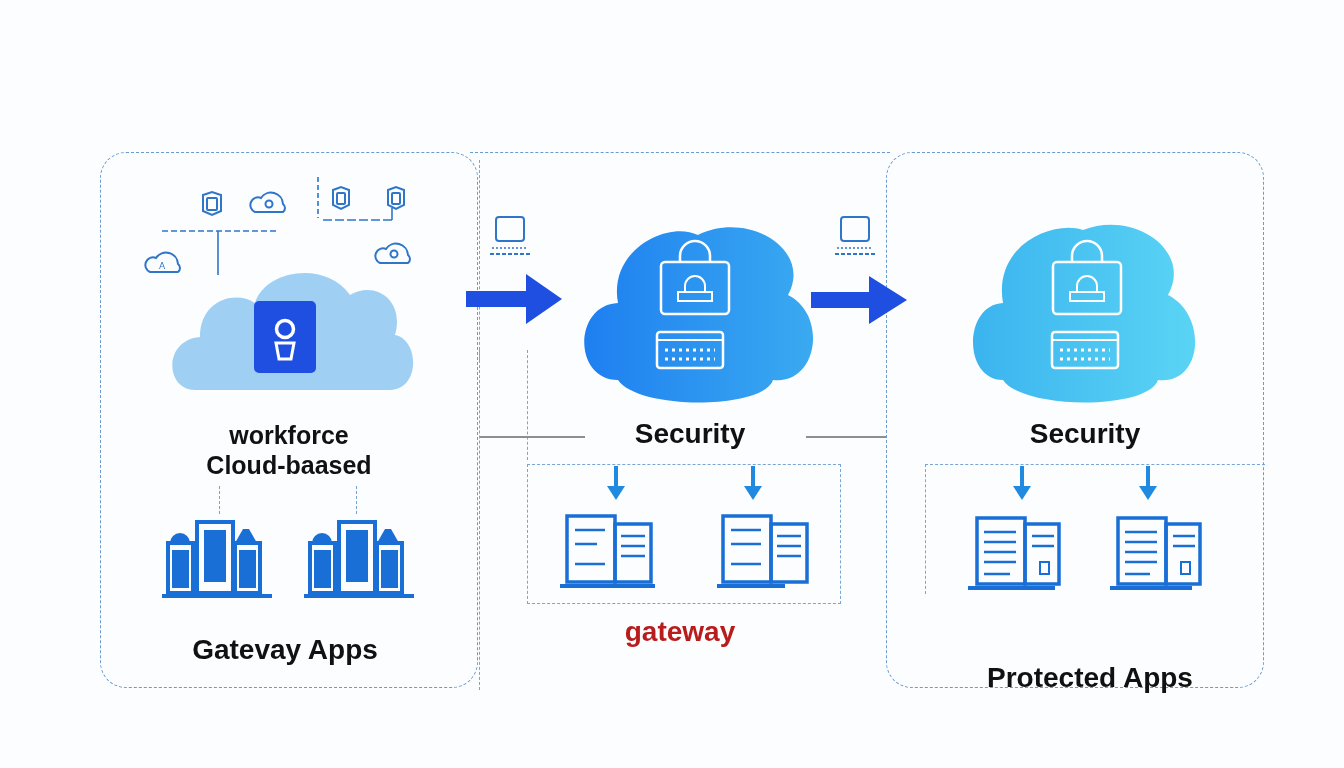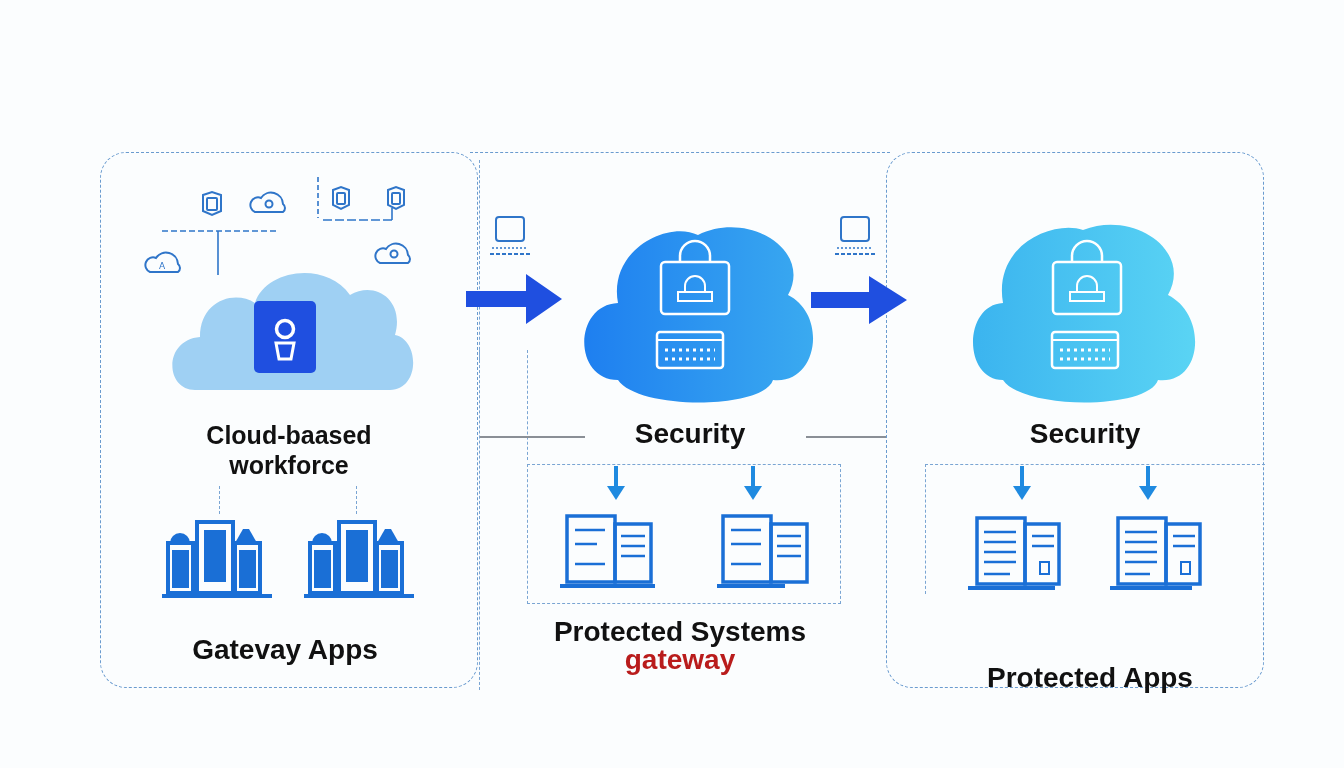--- a/index.html
+++ b/index.html
@@ -74,22 +74,22 @@
   </svg>
 </div>
 <div class="abs" style="left:254px;top:301px;width:62px;height:72px;background:#1f4fe0;border-radius:5px;">
   <svg width="62" height="72">
     <circle cx="31" cy="28" r="8.5" fill="none" stroke="#fff" stroke-width="3.5"></circle>
     <path d="M22 42 h18 l-3 16 h-12 z" fill="none" stroke="#fff" stroke-width="3"></path>
   </svg>
 </div>
 
 <div class="label label-l" style="left:150px;top:420px;width:278px;">
+  <div>workforce</div>
   <div>Cloud-baased</div>
-  <div>workforce</div>
 </div>
 
 <div class="vdash" style="left:219px;top:486px;height:28px;"></div>
 <div class="vdash" style="left:356px;top:486px;height:28px;"></div>
 
 <div class="abs" style="left:160px;top:510px;width:260px;height:90px;">
   <svg width="260" height="90">
     <g fill="#1a6fd6">
       <rect x="2" y="84" width="110" height="4"></rect>
       <path d="M10 33 a10 10 0 0 1 20 0 z"></path>
@@ -193,21 +193,20 @@
         <line x1="176" y1="78" x2="206" y2="78" stroke-width="2.5"></line>
         <line x1="176" y1="98" x2="206" y2="98" stroke-width="2.5"></line>
       <line x1="222" y1="70" x2="246" y2="70" stroke-width="2.5"></line>
         <line x1="222" y1="80" x2="246" y2="80" stroke-width="2.5"></line>
         <line x1="222" y1="90" x2="246" y2="90" stroke-width="2.5"></line>
     </g>
   </svg>
 </div>
 
 <div class="label label-m" style="left:520px;top:618px;width:320px;">
-  <div>Protected Systems</div>
   <div class="gateway">gateway</div>
 </div>
 
 <div class="abs" style="left:833px;top:214px;width:50px;height:50px;">
   <svg width="50" height="50">
       <rect x="8" y="3" width="28" height="24" rx="3" fill="none" stroke="#2f75c9" stroke-width="2"></rect>
       <line x1="2" y1="40" x2="44" y2="40" stroke="#2f75c9" stroke-width="2" stroke-dasharray="4 2"></line>
       <line x1="4" y1="34" x2="40" y2="34" stroke="#2f75c9" stroke-width="1.5" stroke-dasharray="2 2"></line>
     </svg>
 </div>

